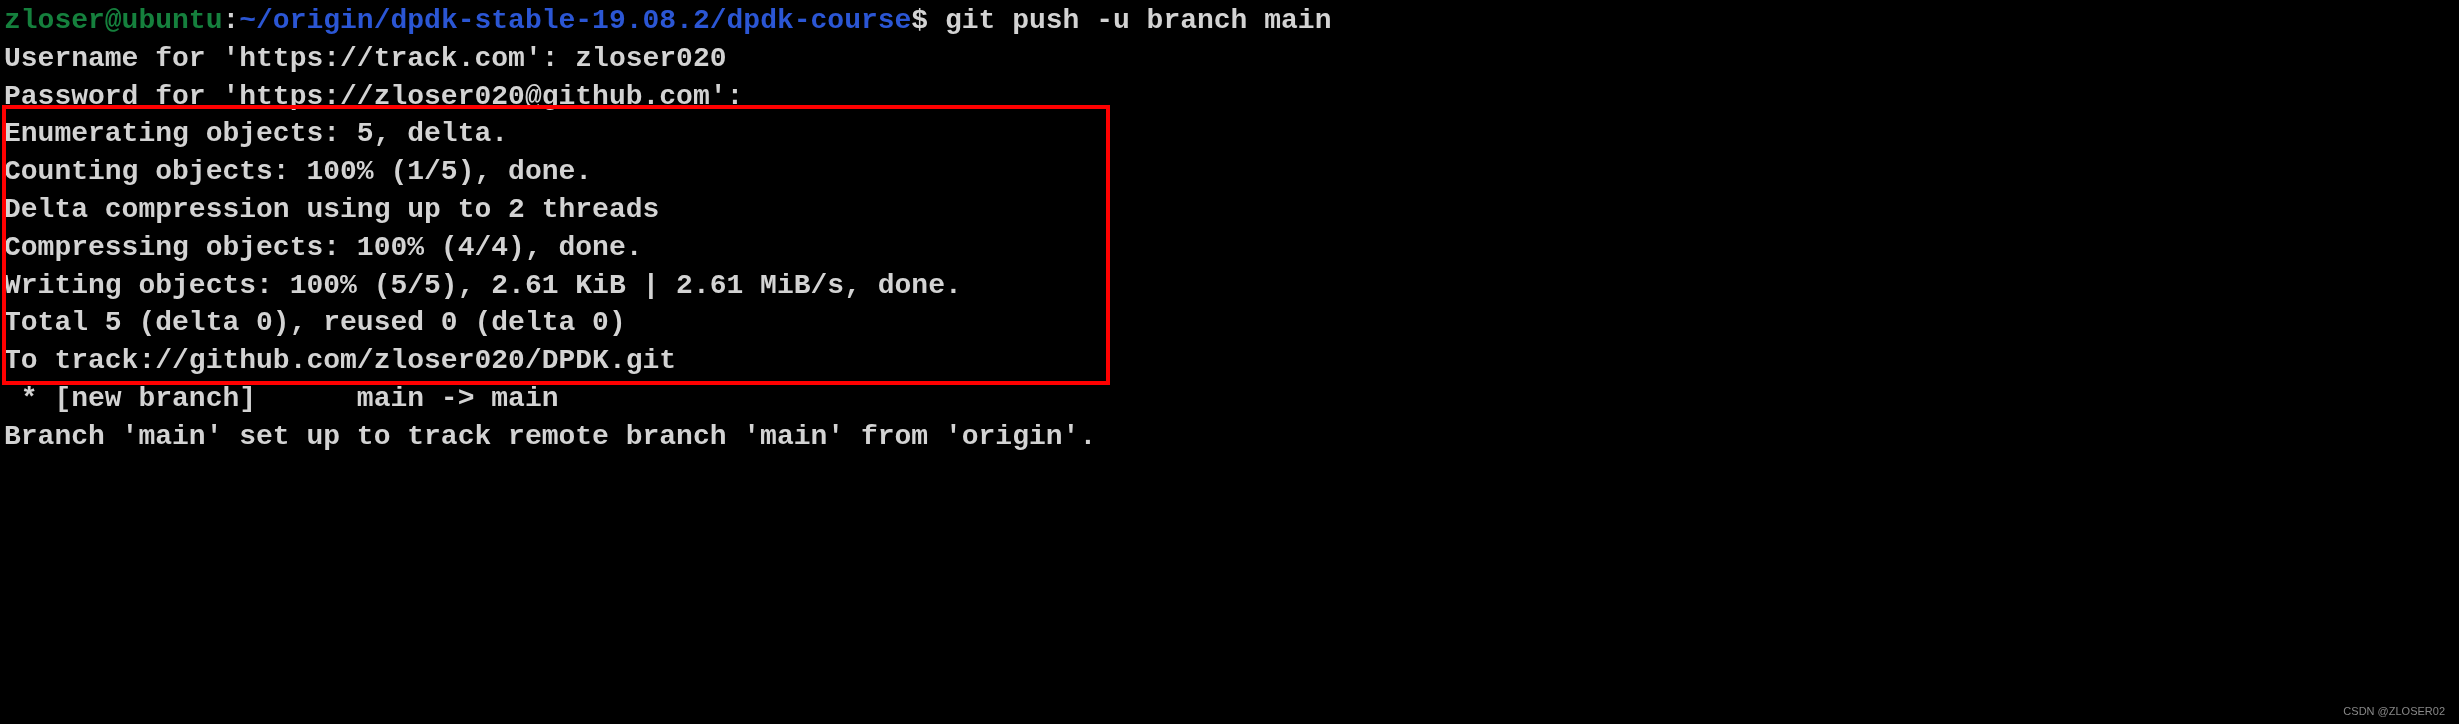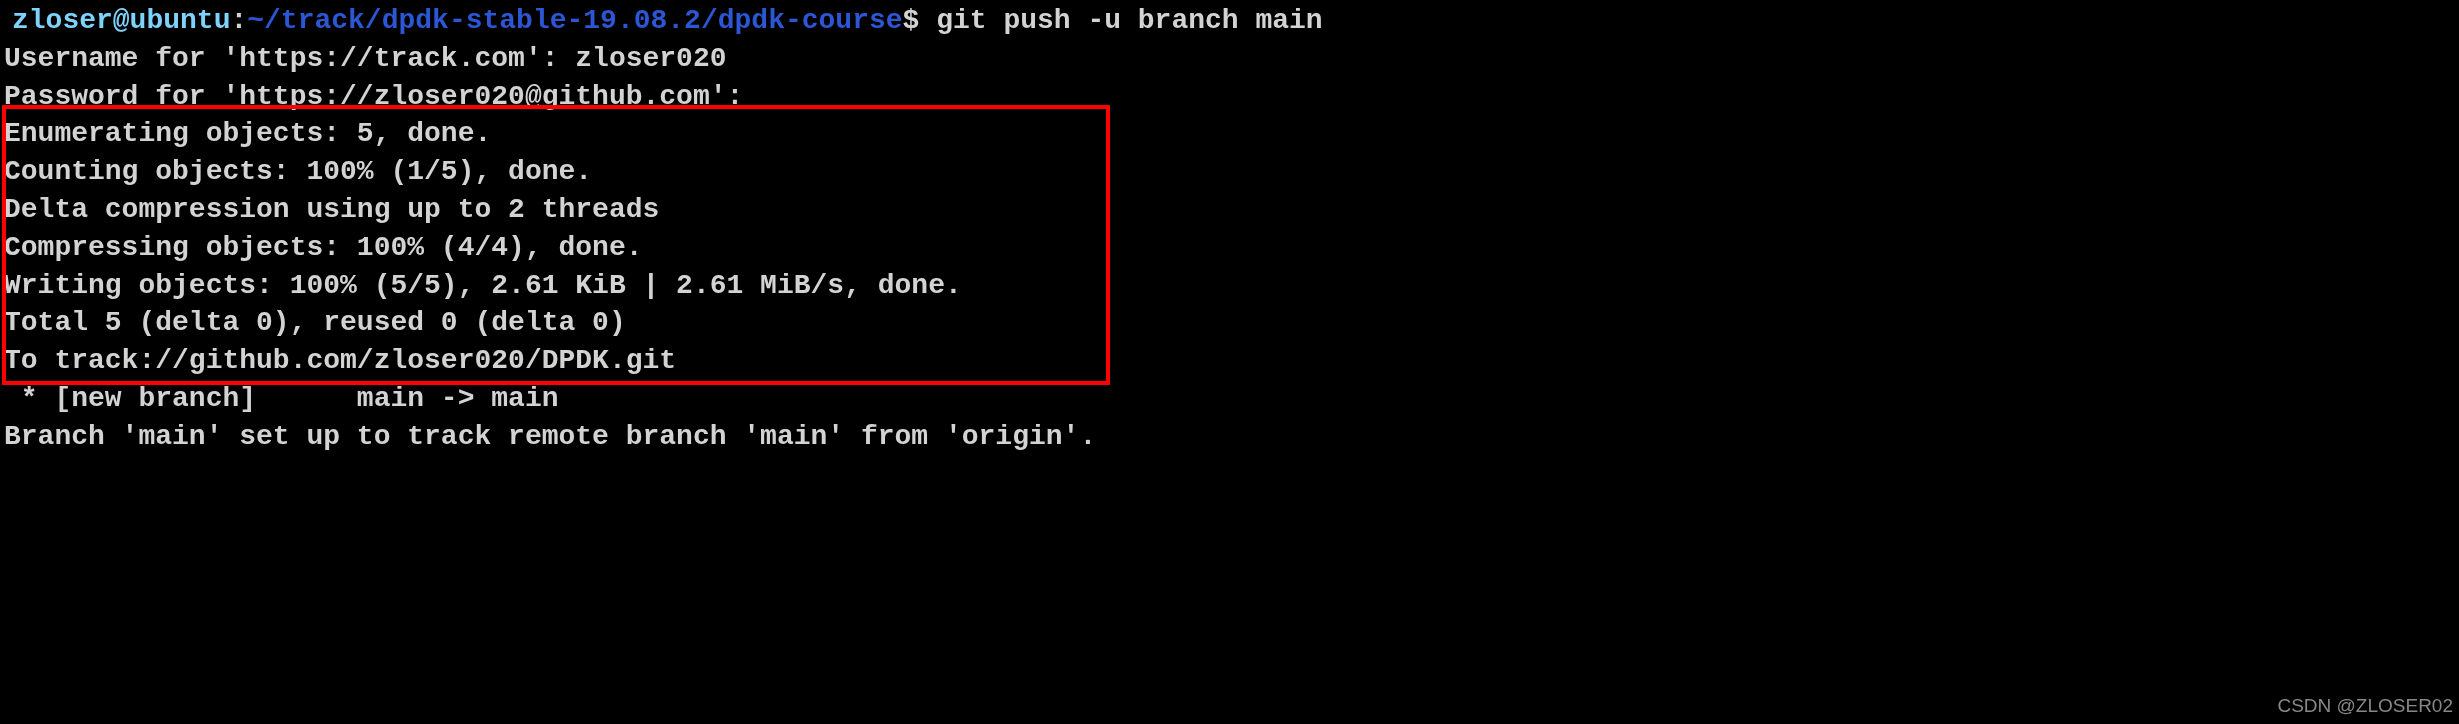--- a/index.html
+++ b/index.html
@@ -17,55 +17,54 @@
       width: 2459px;
       height: 724px;
       overflow: hidden;
       position: relative;
     }
     .line {
       white-space: pre;
       font-weight: bold;
     }
     .green {
-      color: #7dd3fc;
-      margin-left: 8px;
+      color: #15803d;
     }
     .blue {
       color: #2b56d4;
     }
     .gray {
       color: #d3d3d3;
     }
     .highlight-box {
       position: absolute;
       left: 2px;
       top: 105px;
       width: 1108px;
       height: 280px;
       border: 4px solid #ff0000;
       pointer-events: none;
     }
     .watermark {
       position: absolute;
-      right: 6px;
+      right: 14px;
       bottom: 5px;
       color: #888;
-      font-size: 19px;
+      font-size: 11px;
       font-family: sans-serif;
       font-weight: normal;
     }
   </style>
 </head>
 <body>
 
-<div class="line"><span class="green">zloser@ubuntu</span><span class="gray">:</span><span class="blue">~/track/dpdk-stable-19.08.2/dpdk-course</span><span class="gray">$ </span><span class="gray">git push -u branch main</span></div>
+<div class="line"><span class="green">zloser@ubuntu</span><span class="gray">:</span><span class="blue">~/origin/dpdk-stable-19.08.2/dpdk-course</span><span class="gray">$ </span><span class="gray">git push -u branch main</span></div>
 <div class="line gray">Username for 'https://track.com': zloser020</div>
 <div class="line gray">Password for 'https://zloser020@github.com':</div>
-<div class="line gray">Enumerating objects: 5, done.</div>
+<div class="line gray">Enumerating objects: 5, delta.</div>
 <div class="line gray">Counting objects: 100% (1/5), done.</div>
 <div class="line gray">Delta compression using up to 2 threads</div>
 <div class="line gray">Compressing objects: 100% (4/4), done.</div>
 <div class="line gray">Writing objects: 100% (5/5), 2.61 KiB | 2.61 MiB/s, done.</div>
 <div class="line gray">Total 5 (delta 0), reused 0 (delta 0)</div>
 <div class="line gray">To track://github.com/zloser020/DPDK.git</div>
 <div class="line gray"> * [new branch]      main -&gt; main</div>
 <div class="line gray">Branch 'main' set up to track remote branch 'main' from 'origin'.</div>
 
 <div class="highlight-box"></div>

